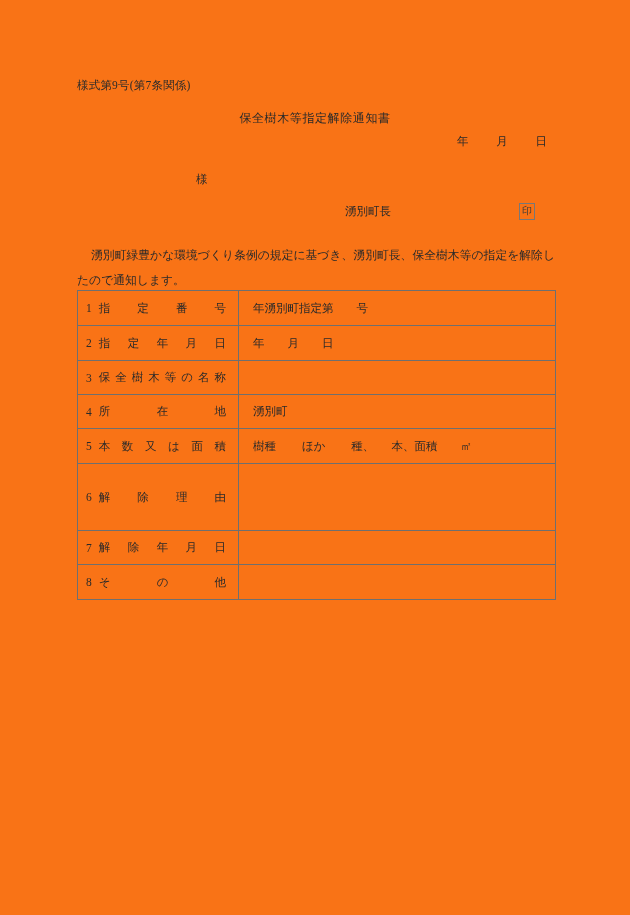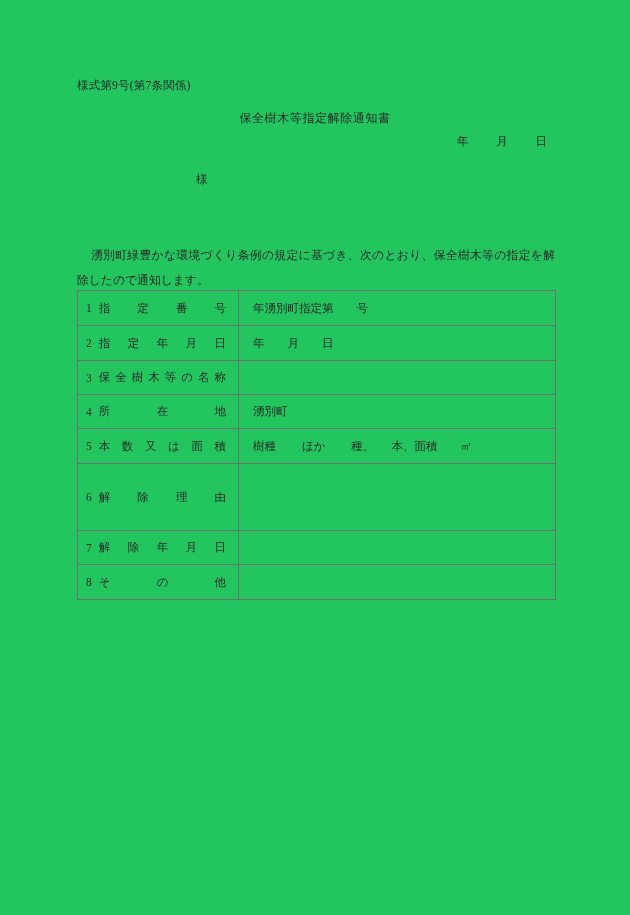--- a/index.html
+++ b/index.html
@@ -13,21 +13,21 @@
     height: 915px;
     position: relative;
     font-family: "Liberation Serif", "DejaVu Serif", serif;
     color: #2a2a2a;
     overflow: hidden;
   }
 
   .page {
     position: absolute;
     inset: 0;
-    background: #22c55e;
+    background: #f97316;
   }
 
   
   .form-number {
     position: absolute;
     left: 77px;
     top: 78px;
     font-size: 11.5px;
     letter-spacing: 0.2px;
     white-space: nowrap;
@@ -144,22 +144,26 @@
   <div class="date-line">
     <span>年</span>
     <span class="gap"></span>
     <span>月</span>
     <span class="gap"></span>
     <span>日</span>
   </div>
 
   <div class="addressee-line">様</div>
 
-
-  <div class="body-text">湧別町緑豊かな環境づくり条例の規定に基づき、次のとおり、保全樹木等の指定を解除したので通知します。</div>
+  <div class="issuer-line">
+    <span>湧別町長</span>
+    <span class="seal-box">印</span>
+  </div>
+
+  <div class="body-text">湧別町緑豊かな環境づくり条例の規定に基づき、湧別町長、保全樹木等の指定を解除したので通知します。</div>
 
   <table class="form-table">
     <tbody>
         <tr style="height: 35px;">
           <td class="lbl">
             <div class="lbl-inner">
               <span class="lbl-num">1</span>
               <span class="lbl-text">
                 <span>指</span>
                 <span>定</span>

